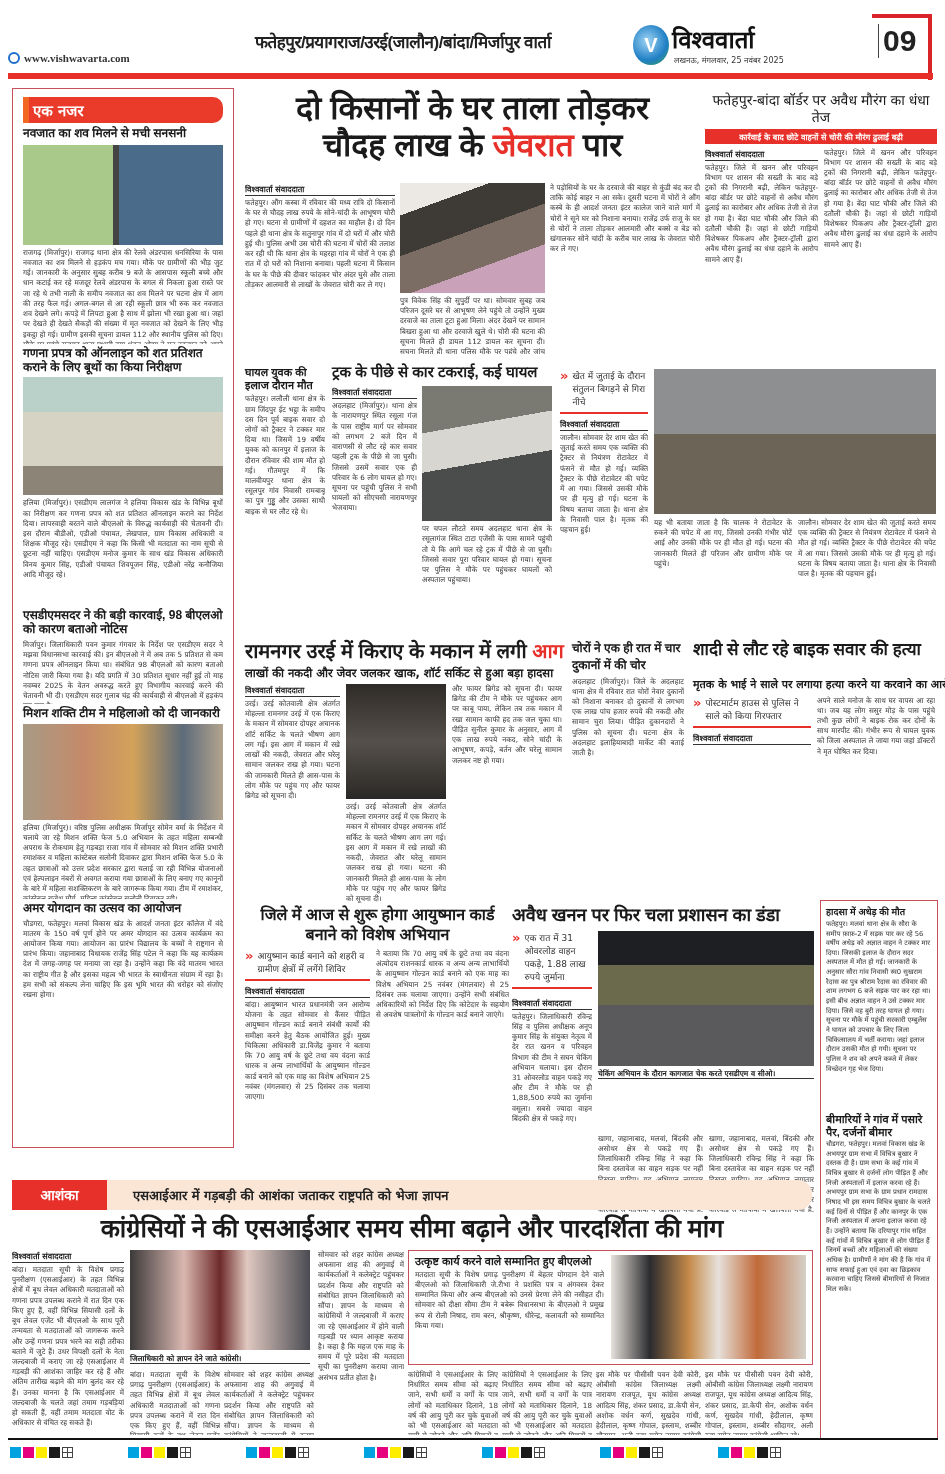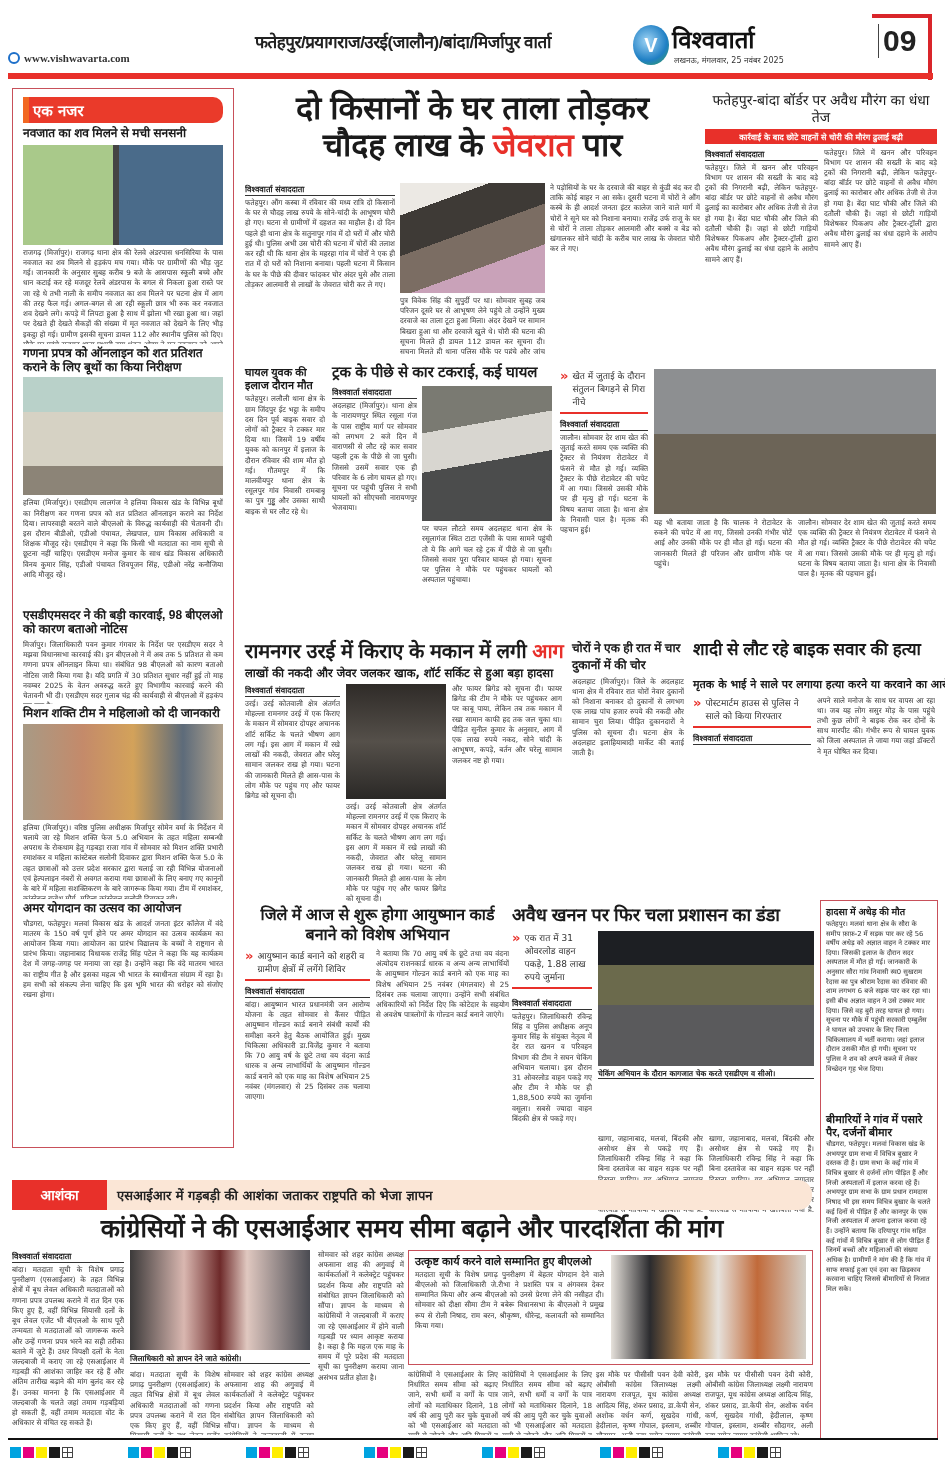--- a/index.html
+++ b/index.html
@@ -202,21 +202,21 @@
 
 <div class="box" style="left:820px;top:900px;width:118px;height:540px;padding:6px 5px">
   <div class="h" style="font-size:9.5px">हादसा में अधेड़ की मौत</div>
   <div class="txt" style="text-align:left;font-size:6.8px;height:190px;overflow:hidden;margin-top:2px">फतेहपुर। मलवां थाना क्षेत्र के सौरा के समीप फ़ाफ़-2 में सड़क पार कर रहे 56 वर्षीय अधेड़ को अज्ञात वाहन ने टक्कर मार दिया। जिसकी इलाज के दौरान सदर अस्पताल में मौत हो गई। जानकारी के अनुसार सौरा गांव निवासी स्व0 सुखराम रैदास का पुत्र श्रीराम रैदास का रविवार की शाम लगभग 6 बजे सड़क पार कर रहा था। इसी बीच अज्ञात वाहन ने उसे टक्कर मार दिया। जिसे वह बुरी तरह घायल हो गया। सूचना पर मौके में पहुंची सरकारी एम्बुलेंस ने घायल को उपचार के लिए जिला चिकित्सालय में भर्ती कराया। जहां इलाज दौरान उसकी मौत हो गयी। सूचना पर पुलिस ने शव को अपने कब्जे में लेकर विच्छेदन गृह भेज दिया।</div>
   <div class="h" style="font-size:11px;margin-top:3px">बीमारियों ने गांव में पसारे पैर, दर्जनों बीमार</div>
   <div class="txt" style="text-align:left;font-size:6.8px;height:300px;overflow:hidden;margin-top:2px">चौडगरा, फतेहपुर। मलवां विकास खंड के अभयपुर ग्राम सभा में विचित्र बुखार ने दस्तक दी है। ग्राम सभा के कई गांव में विचित्र बुखार से दर्जनों लोग पीड़ित हैं और निजी अस्पतालों में इलाज करवा रहे हैं। अभयपुर ग्राम सभा के ग्राम प्रधान रामदास निषाद भी इस समय विचित्र बुखार के चलते कई दिनों से पीड़ित हैं और कानपुर के एक निजी अस्पताल में अपना इलाज करवा रहे हैं। उन्होंने बताया कि दरियापुर गांव सहित कई गांवों में विचित्र बुखार से लोग पीड़ित हैं जिनमें बच्चों और महिलाओं की संख्या अधिक है। ग्रामीणों ने मांग की है कि गांव में साफ सफाई हुआ एवं दवा का छिड़काव करवाना चाहिए जिससे बीमारियों से निजात मिल सके।</div>
 </div>
 
 <div class="abs" style="left:12px;top:1180px;width:800px;height:30px;background:#fbe6d6;border-radius:0 14px 14px 0;display:flex;align-items:center">
   <div style="background:#e8302a;color:#fff;font-weight:bold;font-size:14px;height:30px;line-height:30px;padding:0 16px;width:95px;text-align:center">आशंका</div>
-  <div style="font-size:13px;font-weight:bold;color:#222;padding-left:10px">एसआईआर में गड़बड़ी की आशंका जताकर राष्ट्रपति को भेजा ज्ञापन</div>
+  <div style="font-size:13px;font-weight:bold;color:#222;padding-left:26px">एसआईआर में गड़बड़ी की आशंका जताकर राष्ट्रपति को भेजा ज्ञापन</div>
 </div>
 <div class="abs h" style="left:12px;top:1214px;width:800px;text-align:center;font-size:25px;white-space:nowrap">कांग्रेसियों ने की एसआईआर समय सीमा बढ़ाने और पारदर्शिता की मांग</div>
 <div class="abs" style="left:12px;top:1250px;width:112px;height:185px;overflow:hidden">
   <div class="byline">विश्ववार्ता संवाददाता</div>
   <div class="txt">बांदा। मतदाता सूची के विशेष प्रगाढ़ पुनरीक्षण (एसआईआर) के तहत विभिन्न क्षेत्रों में बूथ लेवल अधिकारी मतदाताओं को गणना प्रपत्र उपलब्ध कराने में रात दिन एक किए हुए हैं, वहीं विभिन्न सियासी दलों के बूथ लेवल एजेंट भी बीएलओ के साथ पूरी तन्मयता से मतदाताओं को जागरूक करने और उन्हें गणना प्रपत्र भरने का सही तरीका बताने में जुटे हैं। उधर विपक्षी दलों के नेता जल्दबाजी में कराए जा रहे एसआईआर में गड़बड़ी की आशंका जाहिर कर रहे हैं और अंतिम तारीख बढ़ाने की मांग बुलंद कर रहे हैं। उनका मानना है कि एसआईआर में जल्दबाजी के चलते जहां तमाम गड़बड़ियां हो सकती हैं, वहीं तमाम मतदाता वोट के अधिकार से वंचित रह सकते हैं।</div>
 </div>
 <div class="img" style="left:130px;top:1250px;width:180px;height:100px;background:linear-gradient(90deg,#3c3a3a,#d9b7b0 30%,#6e2a2a 50%,#e0c8c0 65%,#4a4b52)"></div>
 <div class="abs caption" style="left:130px;top:1353px;width:180px">जिलाधिकारी को ज्ञापन देने जाते कांग्रेसी।</div>
 <div class="abs txt" style="left:130px;top:1370px;width:90px;height:65px;overflow:hidden">बांदा। मतदाता सूची के विशेष प्रगाढ़ पुनरीक्षण (एसआईआर) के तहत विभिन्न क्षेत्रों में बूथ लेवल अधिकारी मतदाताओं को गणना प्रपत्र उपलब्ध कराने में रात दिन एक किए हुए हैं, वहीं विभिन्न सियासी दलों के बूथ लेवल एजेंट भी बीएलओ के साथ पूरी तन्मयता से मतदाताओं को जागरूक करने और उन्हें गणना प्रपत्र भरने का सही तरीका बताने में जुटे हैं। उधर विपक्षी दलों के नेता जल्दबाजी में कराए जा रहे एसआईआर में गड़बड़ी की आशंका जाहिर कर रहे हैं और अंतिम तारीख बढ़ाने की मांग बुलंद कर रहे हैं। उनका मानना है कि एसआईआर में जल्दबाजी के चलते जहां तमाम गड़बड़ियां हो सकती हैं, वहीं तमाम मतदाता वोट के अधिकार से वंचित रह सकते हैं।</div>
 <div class="abs txt" style="left:224px;top:1370px;width:90px;height:65px;overflow:hidden">सोमवार को शहर कांग्रेस अध्यक्ष अफसाना शाह की अगुवाई में कार्यकर्ताओं ने कलेक्ट्रेट पहुंचकर प्रदर्शन किया और राष्ट्रपति को संबोधित ज्ञापन जिलाधिकारी को सौंपा। ज्ञापन के माध्यम से कांग्रेसियों ने जल्दबाजी में कराए जा रहे एसआईआर में होने वाली गड़बड़ी पर ध्यान आकृष्ट कराया है। कहा है कि महज एक माह के समय में पूरे प्रदेश की मतदाता सूची का पुनरीक्षण कराया जाना असंभव प्रतीत होता है।</div>

